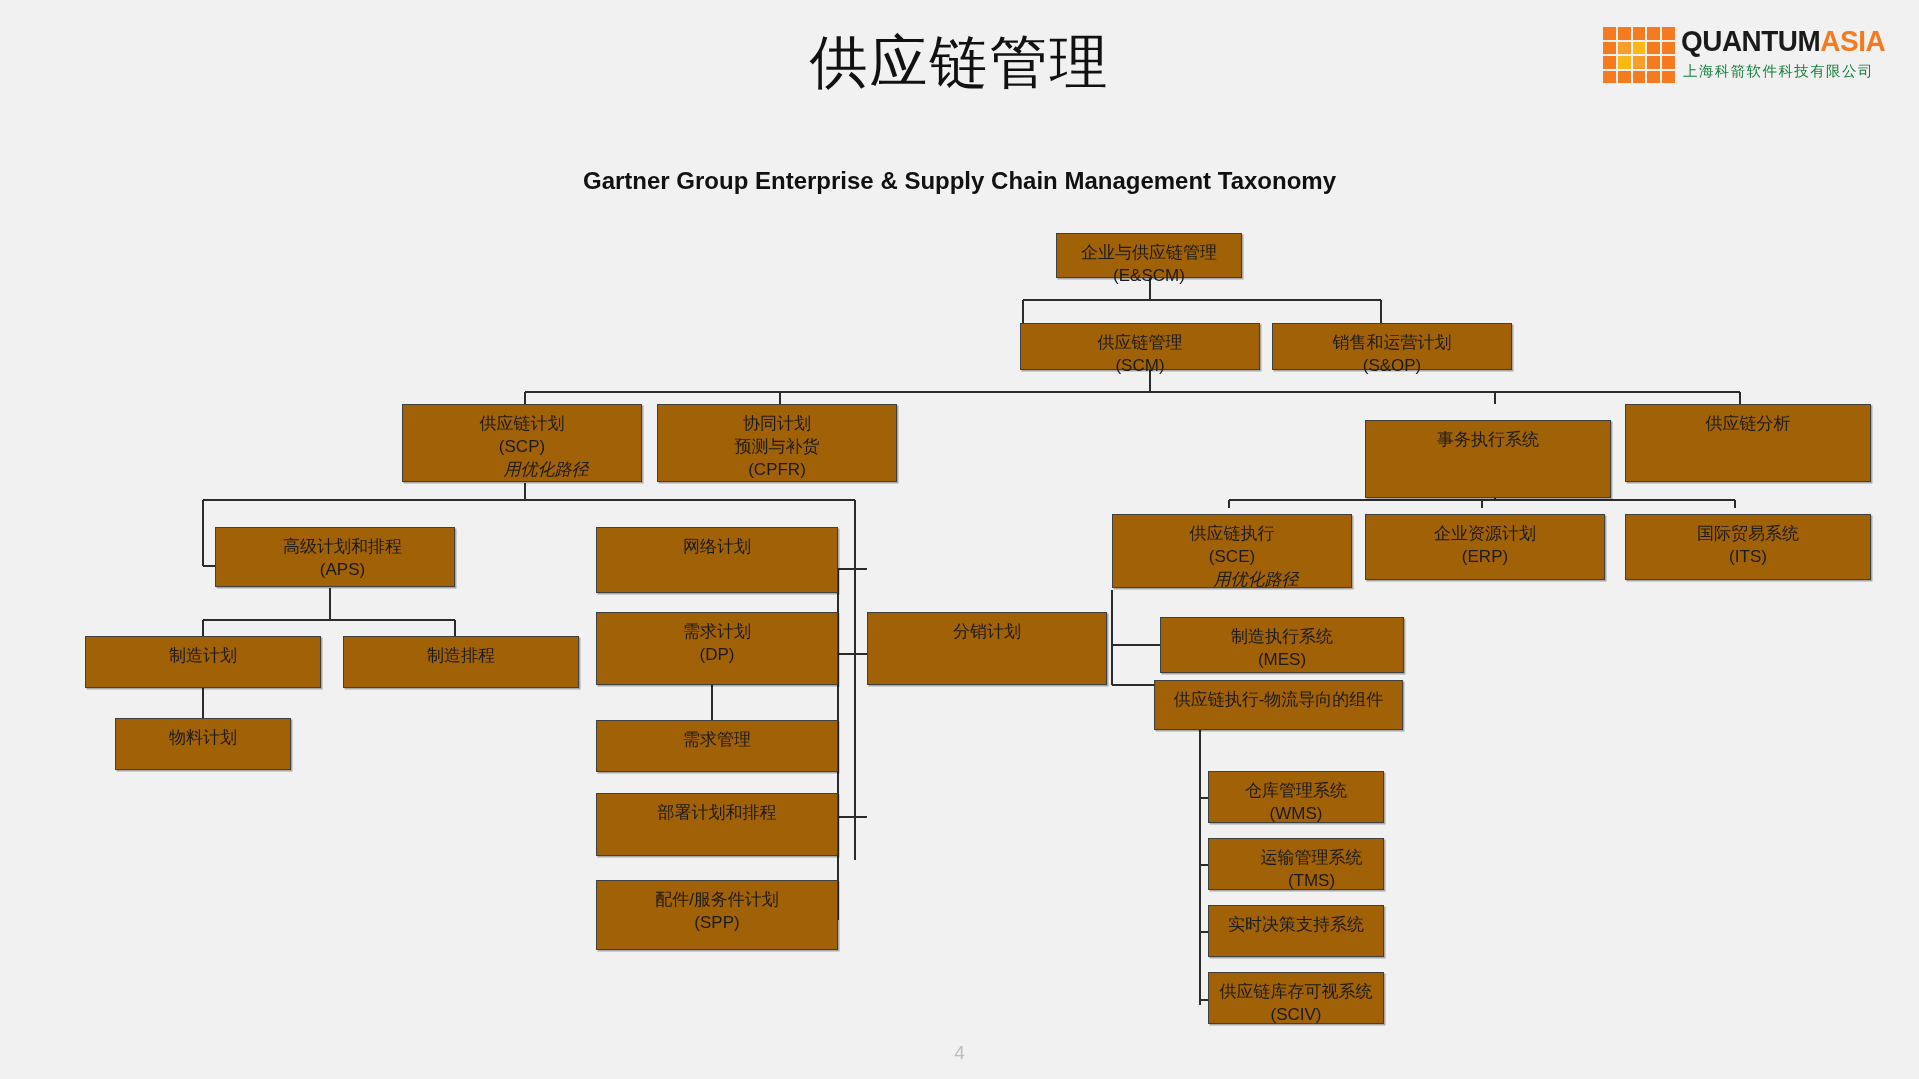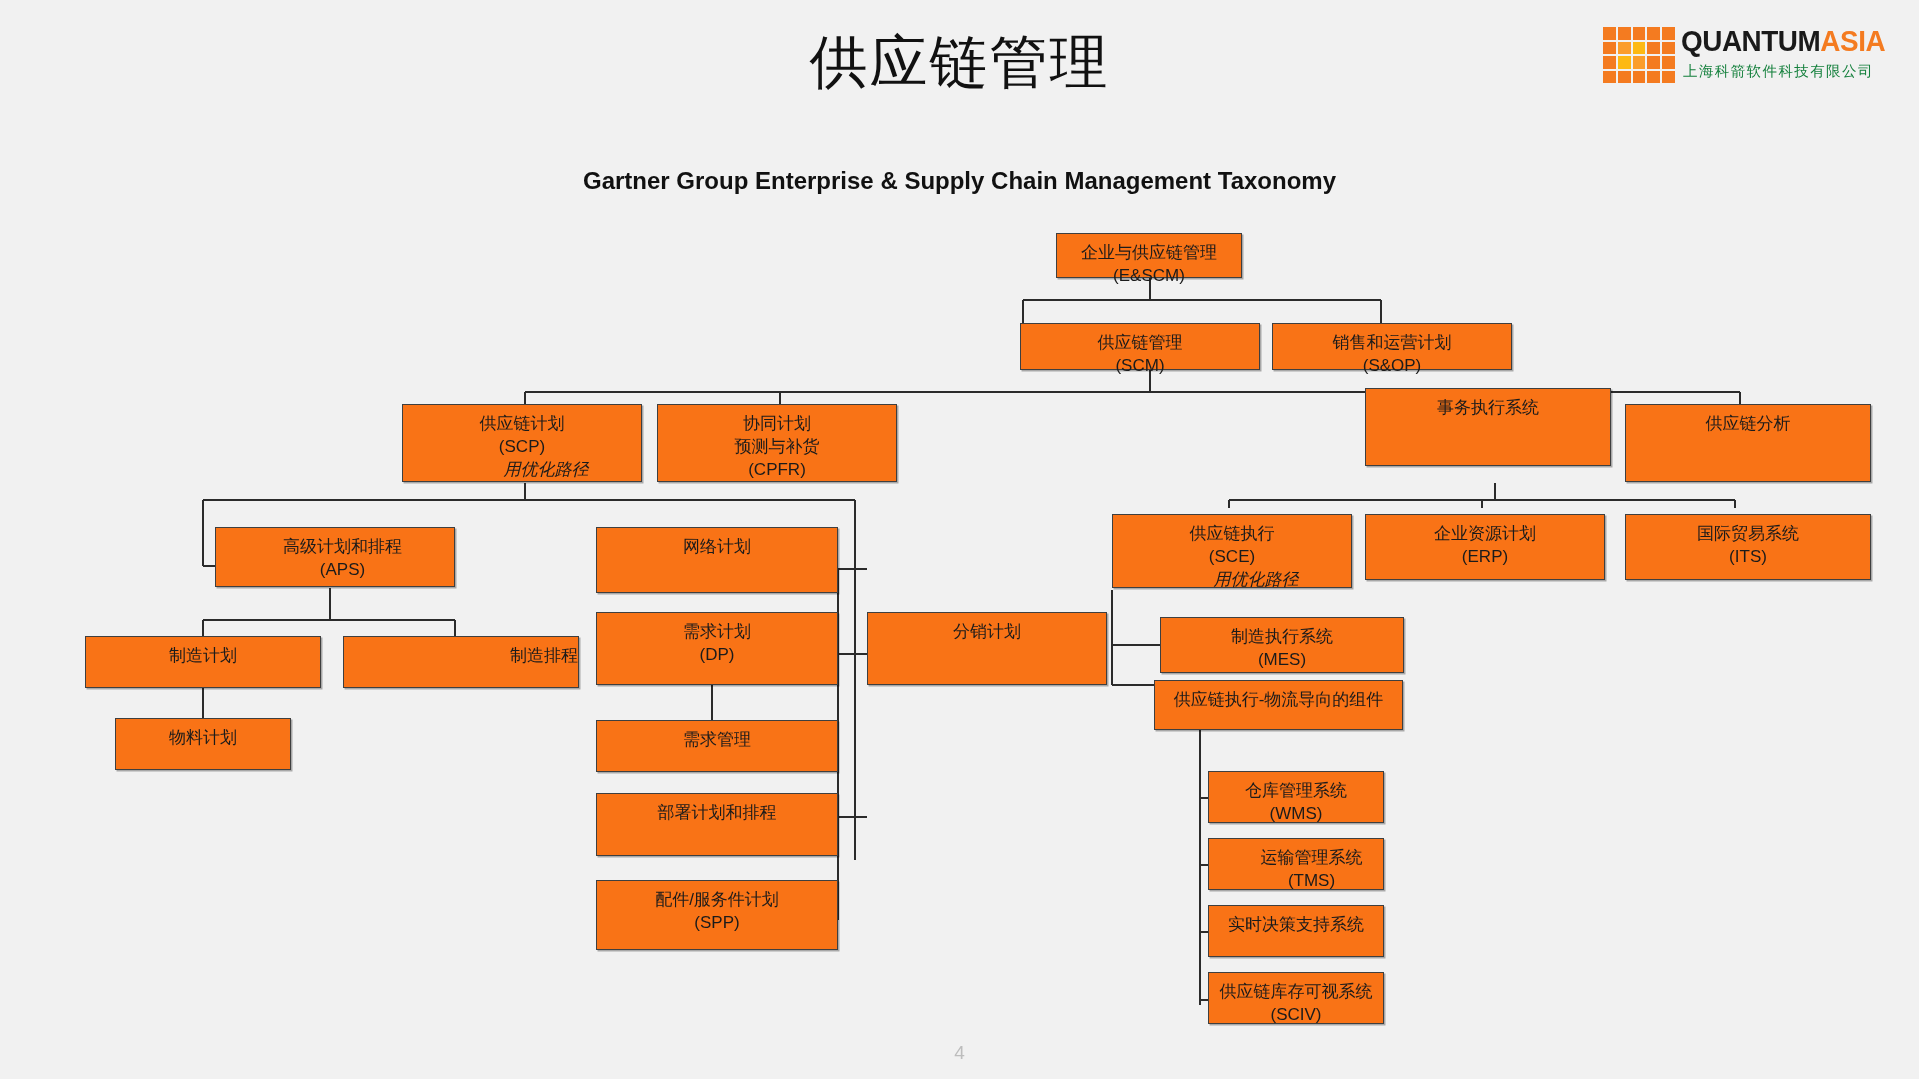--- a/index.html
+++ b/index.html
@@ -106,21 +106,21 @@
   #connectors {
     position: absolute;
     left: 0; top: 0;
     width: 1919px;
     height: 1079px;
     pointer-events: none;
   }
   .node {
     position: absolute;
     box-sizing: border-box;
-    background: #f97316;
+    background: #a16207;
     border: 1.6px solid #3f3f3f;
     box-shadow: 1.5px 1.5px 0 rgba(0,0,0,0.30);
     display: block;
     padding-top: 7px;
     text-align: center;
     font-size: 17px;
     line-height: 23px;
     color: #1b1b1b;
     z-index: 3;
   }
@@ -240,21 +240,21 @@
   <div class="node" style="left:402px; top:404px; width:240px; height:78px;">
     <span class="ln">供应链计划</span>
     <span class="ln">(SCP)</span>
     <span class="ln ital">用优化路径</span>
   </div>
   <div class="node" style="left:657px; top:404px; width:240px; height:78px;">
     <span class="ln">协同计划</span>
     <span class="ln">预测与补货</span>
     <span class="ln">(CPFR)</span>
   </div>
-  <div class="node" style="left:1365px; top:388px; width:246px; height:78px;">
+  <div class="node" style="left:1365px; top:420px; width:246px; height:78px;">
     <span class="ln">事务执行系统</span>
   </div>
   <div class="node" style="left:1625px; top:404px; width:246px; height:78px;">
     <span class="ln">供应链分析</span>
   </div>
 
   <div class="node" style="left:215px; top:527px; width:240px; height:60px;padding-left:15px;">
     <span class="ln">高级计划和排程</span>
     <span class="ln">(APS)</span>
   </div>
@@ -271,21 +271,21 @@
     <span class="ln">(ERP)</span>
   </div>
   <div class="node" style="left:1625px; top:514px; width:246px; height:66px;">
     <span class="ln">国际贸易系统</span>
     <span class="ln">(ITS)</span>
   </div>
 
   <div class="node" style="left:85px; top:636px; width:236px; height:52px;">
     <span class="ln">制造计划</span>
   </div>
-  <div class="node" style="left:343px; top:636px; width:236px; height:52px;text-align:right;">
+  <div class="node" style="left:343px; top:636px; width:236px; height:52px;">
     <span class="ln">制造排程</span>
   </div>
   <div class="node" style="left:596px; top:612px; width:242px; height:73px;">
     <span class="ln">需求计划</span>
     <span class="ln">(DP)</span>
   </div>
   <div class="node" style="left:867px; top:612px; width:240px; height:73px;">
     <span class="ln">分销计划</span>
   </div>
   <div class="node" style="left:1160px; top:617px; width:244px; height:56px;">

